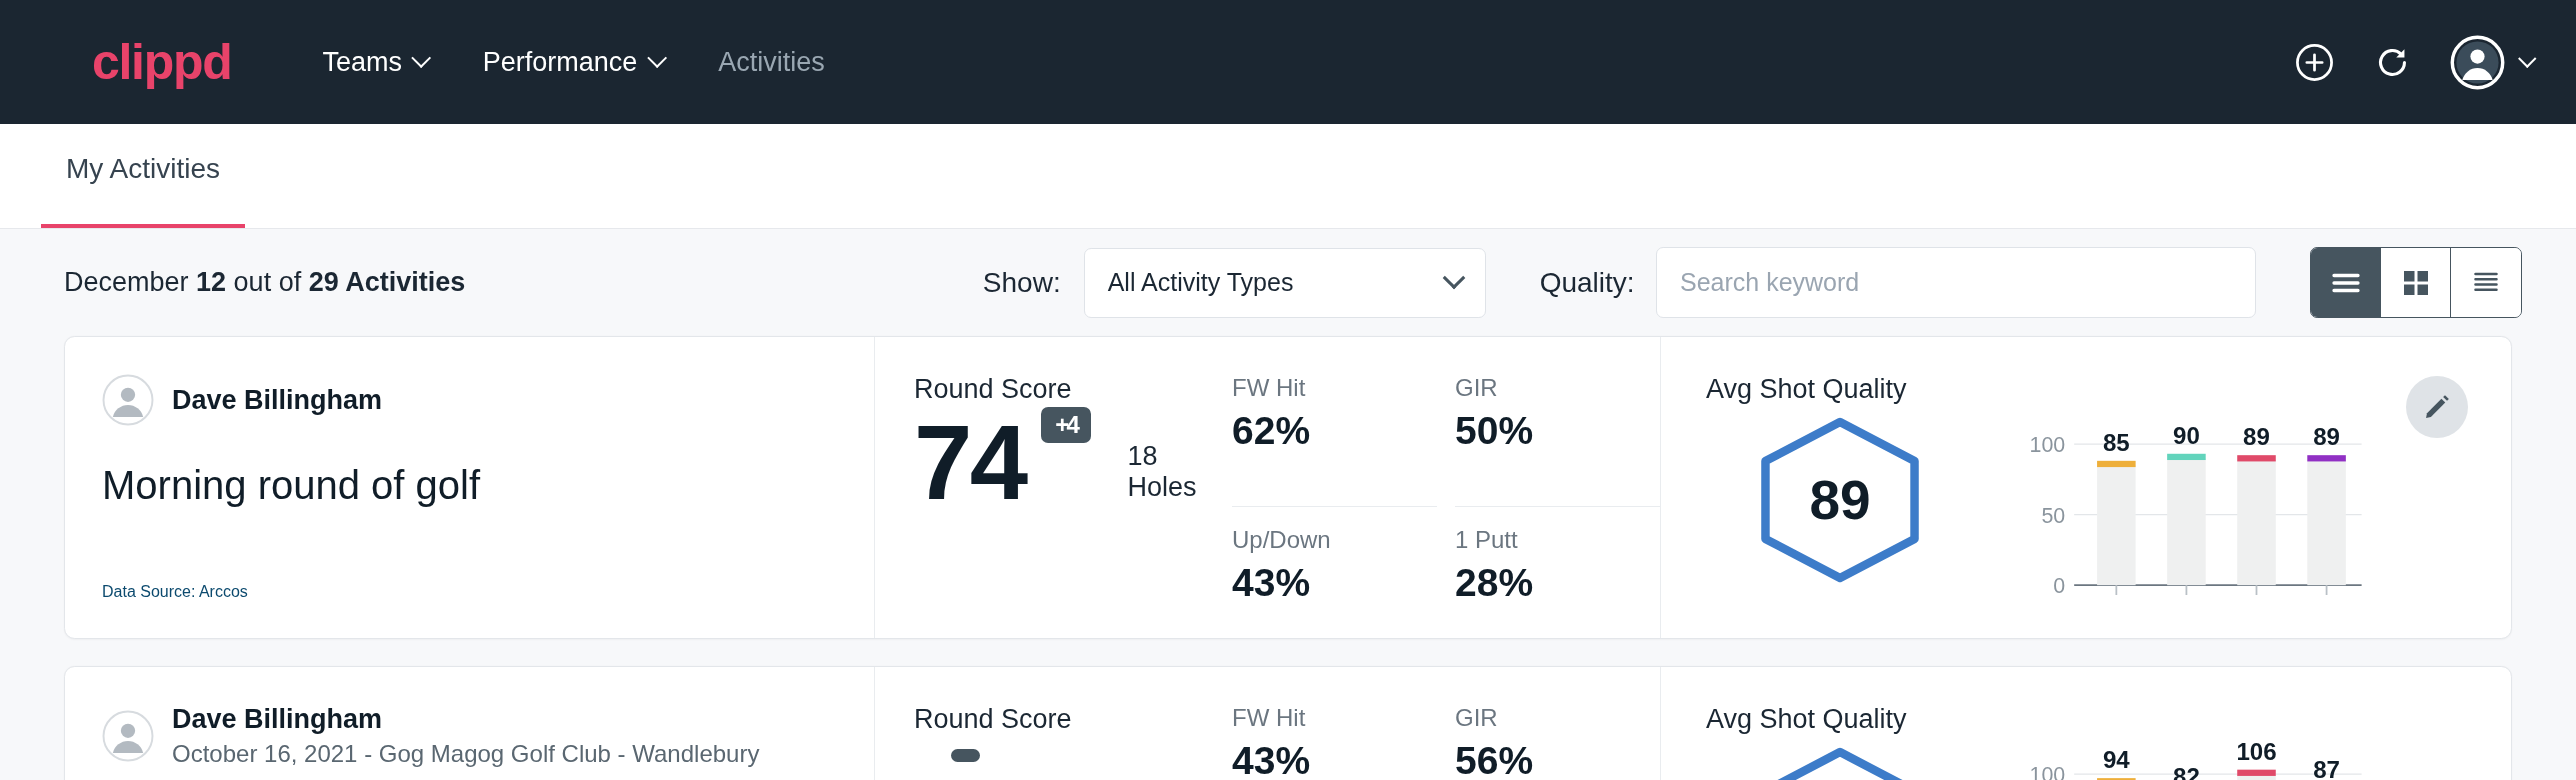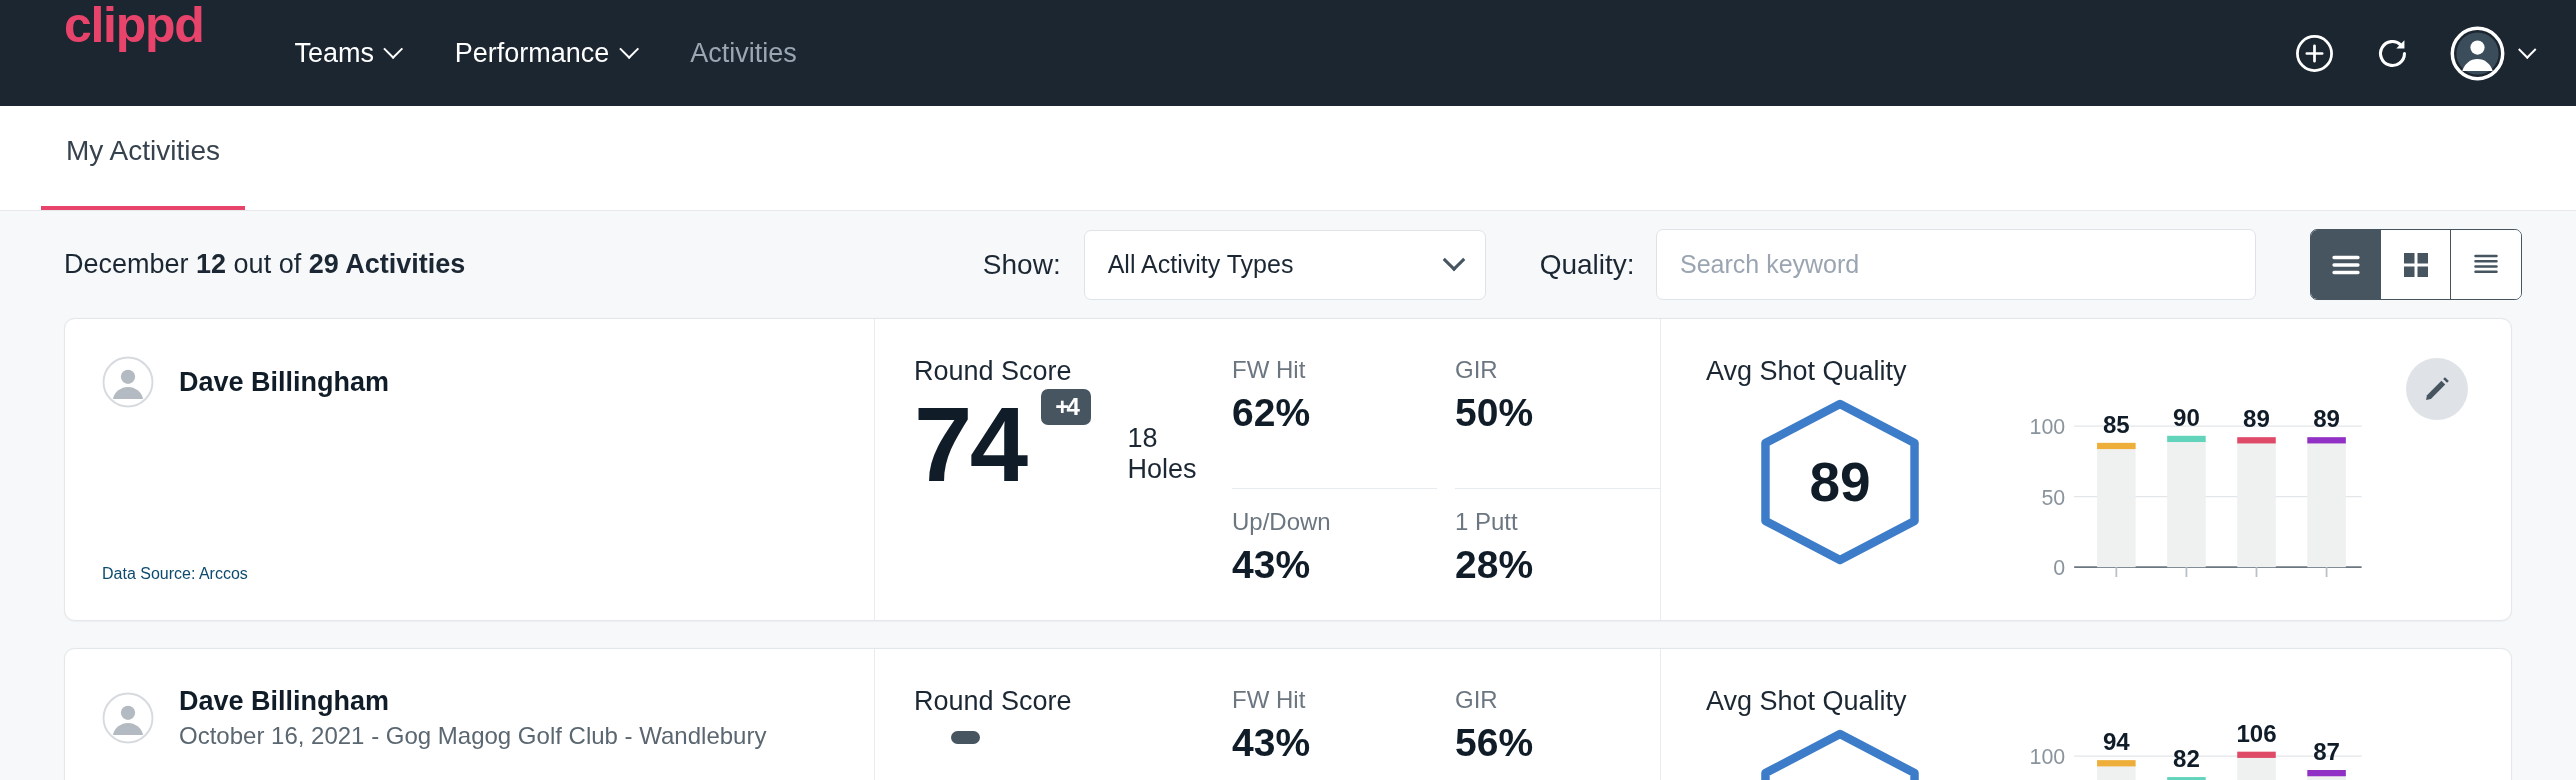--- a/index.html
+++ b/index.html
@@ -5,24 +5,25 @@
   * { box-sizing: border-box; margin: 0; padding: 0; }
   html, body {
     width: 2576px; height: 780px;
     font-family: "Liberation Sans", sans-serif;
     background: #f7f8fa;
     overflow: hidden;
   }
 
   
   .topnav {
-    height: 106px;
+    height: 124px;
     background: #1b2631;
     display: flex;
-    padding: 0 43px 0 64px;
+    align-items: center;
+    padding: 0 43px 0 92px;
     position: relative;
   }
   .logo {
     font-size: 50px;
     font-weight: 700;
     color: #e8436a;
     letter-spacing: -1.3px;
     margin-right: 64px;
     line-height: 1;
   }
@@ -147,21 +148,21 @@
     position: relative;
     margin-bottom: 27px;
     box-shadow: 0 0.9px 1.8px rgba(0,0,0,.04);
   }
   .col-left {
     width: 810px;
     padding: 37px 45px 0 37px;
     border-right: 0.9px solid #e9ecef;
     position: relative;
   }
-  .who { display: flex; align-items: center; gap: 25px; }
+  .who { display: flex; align-items: center; gap: 18px; }
   .who-text { display: flex; flex-direction: column; gap: 5.4px; }
   .who-name { font-size: 27px; font-weight: 700; color: #101d28; }
   .who-sub { font-size: 24px; color: #5a6771; }
   .card-title {
     font-size: 40px;
     font-weight: 400;
     color: #101d28;
     margin-top: 37px;
   }
   .datasrc {
@@ -336,20 +337,21 @@
       <div class="who">
         <svg width="52" height="52" viewBox="0 0 24 24">
           <circle cx="12" cy="12" r="11.3" fill="#fff" stroke="#d7dbdf" stroke-width="0.9"></circle>
           <circle cx="12" cy="9.6" r="3.3" fill="#b3bac1"></circle>
           <path d="M5 19.8a7.2 7.2 0 0 1 14 0z" fill="#b3bac1"></path>
         </svg>
         <div class="who-text">
           <div class="who-name">Dave Billingham</div>
         </div>
       </div>
+      <div class="card-title">Morning round of golf</div>
       <div class="datasrc">Data Source: Arccos</div>
     </div>
 
     <div class="col-score">
       <div class="sec-label">Round Score</div>
       <div class="score-row">
         <div class="score-num">
           <span>74</span>
           <span class="score-badge">+4</span>
         </div>

